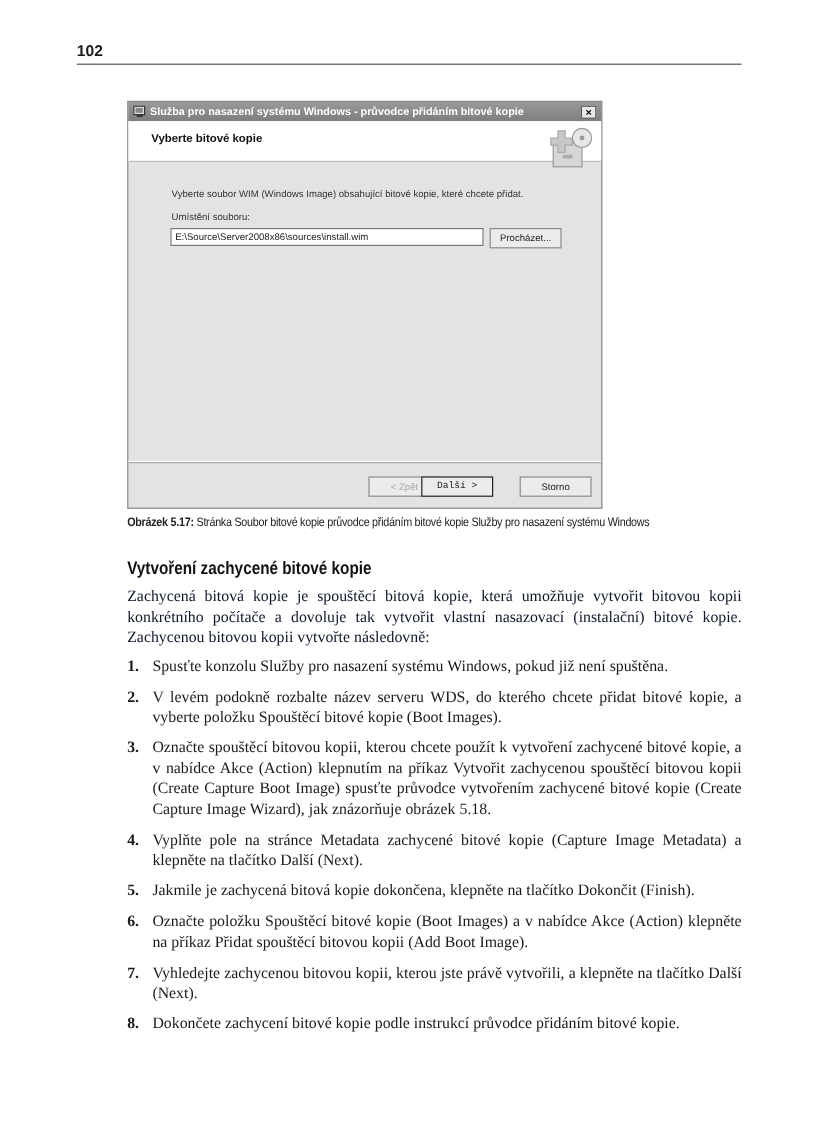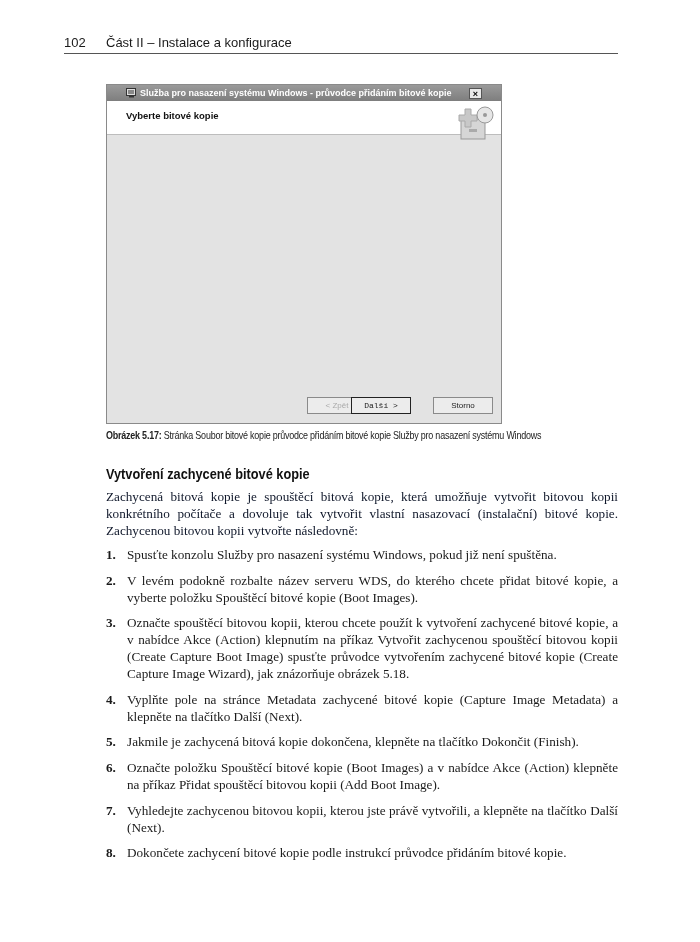--- a/index.html
+++ b/index.html
@@ -3,33 +3,33 @@
 <meta charset="utf-8">
 <style>
   html, body { margin: 0; padding: 0; }
   body {
     width: 700px; height: 942px; background: #ffffff; position: relative; overflow: hidden;
     color: #1a1a1a;
   }
   .running-head {
     position: absolute; left: 64px; top: 34px; width: 554px; height: 20px;
     border-bottom: 1.5px solid #555;
-    font-family: "Liberation Sans", sans-serif; font-weight: normal; font-size: 13px;
+    font-family: "Liberation Sans", sans-serif; font-weight: bold; font-size: 13px;
     display: flex; align-items: flex-end; padding-bottom: 3px; box-sizing: border-box;
   }
   .running-head .num { width: 42px; }
   
   .dialog {
     position: absolute; left: 106px; top: 84px; width: 396px; height: 340px;
     background: #e3e3e3; border: 1px solid #8a8a8a; box-sizing: border-box;
     font-family: "Liberation Sans", sans-serif;
   }
   .titlebar {
     height: 16px; background: linear-gradient(#9a9a9a, #7e7e7e);
-    display: flex; align-items: center; padding: 0 19px; color: #fff;
+    display: flex; align-items: center; padding: 0 4px; color: #fff;
     font-weight: bold; font-size: 9px; white-space: nowrap;
   }
   .titlebar .appicon { width: 11px; height: 10px; margin-right: 3px; display:inline-block; }
   .titlebar .title { flex: 1; }
   .titlebar .close {
     width: 13px; height: 11px; background: #e8e8e8; border: 1px solid #555;
     color: #000; font-size: 9px; line-height: 10px; text-align: center; box-sizing: border-box;
   }
   .header {
     position: absolute; top: 16px; left: 0; right: 0; height: 33px; background: #fff;
@@ -73,21 +73,20 @@
     font-family: "Liberation Serif", serif; font-size: 13.2px; line-height: 17px; color:#1a1a1a; }
   ol.steps li { display: flex; margin-bottom: 8.6px; }
   ol.steps .n { width: 21px; flex-shrink: 0; font-weight: bold; }
   ol.steps .t { flex: 1; text-align: justify; }
 </style>
 </head>
 <body>
 
 <div class="running-head">
   <span class="num">102</span>
-  <span>Část II – Instalace a konfigurace</span>
 </div>
 
 <div class="dialog">
   <div class="titlebar">
     <span class="appicon">
       <svg width="11" height="10" viewBox="0 0 11 10">
           <rect x="0.5" y="0.5" width="9" height="7" fill="#ddd" stroke="#333"></rect>
           <rect x="2" y="2" width="6" height="4" fill="#888"></rect>
           <rect x="3" y="8" width="5" height="1.5" fill="#333"></rect>
         </svg>
@@ -99,20 +98,27 @@
     <span class="heading">Vyberte bitové kopie</span>
     <span class="wizicon">
       <svg width="40" height="40" viewBox="0 0 40 40">
         <rect x="6" y="16" width="24" height="20" fill="#d6d6d6" stroke="#999"></rect>
         <rect x="14" y="26" width="8" height="3" fill="#aaa"></rect>
         <path d="M10 6 h6 v6 h6 v6 h-6 v6 h-6 v-6 h-6 v-6 h6 z" fill="#c8c8c8" stroke="#aaa"></path>
         <circle cx="30" cy="12" r="8" fill="#e6e6e6" stroke="#999"></circle>
         <circle cx="30" cy="12" r="2" fill="#999"></circle>
       </svg>
     </span>
+  </div>
+  <div class="content">
+    <span class="instr">Vyberte soubor WIM (Windows Image) obsahující bitové kopie, které chcete přidat.</span>
+    <span class="label">Umístění souboru:</span>
+    <div class="path">E:\Source\Server2008x86\sources\install.wim</div>
+    <div class="btn browse">Procházet...</div>
+    <div class="sep"></div>
   </div>
   <div class="footer">
     <div class="btn back">&lt; Zpět</div>
     <div class="btn next">Další &gt;</div>
     <div class="btn cancel">Storno</div>
   </div>
 </div>
 
 <div class="caption">
   <b>Obrázek 5.17:</b><span> Stránka Soubor bitové kopie průvodce přidáním bitové kopie Služby pro nasazení systému Windows</span>

